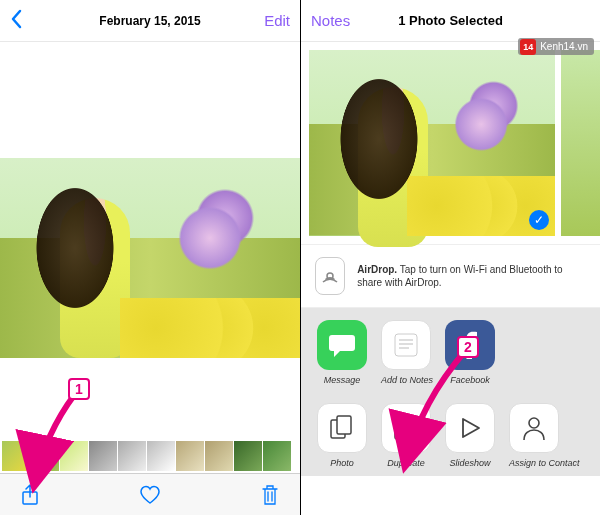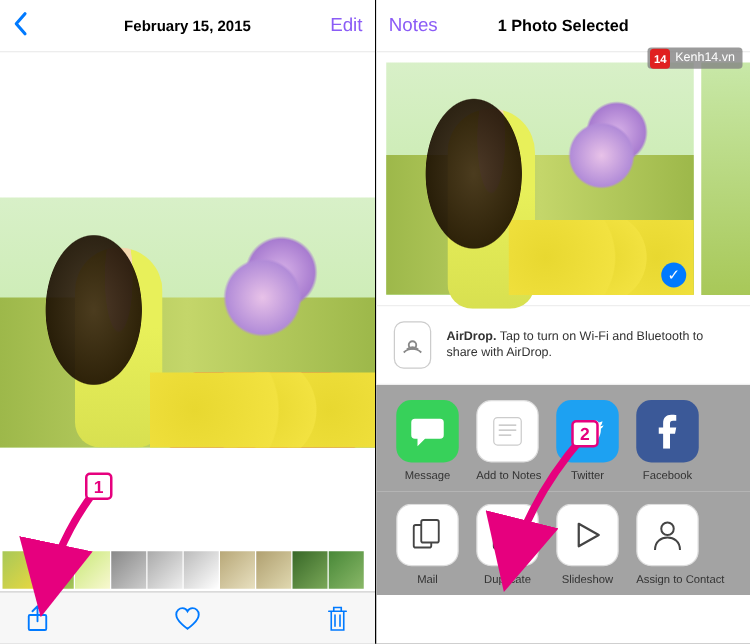--- a/index.html
+++ b/index.html
@@ -78,21 +78,21 @@
   .share-thumb { flex:0 0 246px; height:186px; position:relative; }
   .share-thumb .photo { height:100%; }
   .sel-check { position:absolute; bottom:6px; right:6px; width:20px; height:20px; border-radius:50%; background:#007aff; display:flex; align-items:center; justify-content:center; color:#fff; font-size:12px; }
   .share-thumb2 { flex:0 0 40px; height:186px; background:linear-gradient(180deg,#c8e8a8,#a8c858); }
 
   .airdrop-row { display:flex; align-items:center; padding:12px 14px; gap:12px; background:#fff; border-top:1px solid #eee; border-bottom:1px solid #eee; }
   .airdrop-icon { width:38px; height:38px; border:1px solid #ccc; border-radius:8px; display:flex; align-items:center; justify-content:center; color:#666; }
   .airdrop-text { font-size:10px; color:#333; line-height:1.35; }
   .airdrop-text b { font-weight:600; }
 
-  .action-scroll { background:#a3a3a3; padding:12px 0 8px 0; }
+  .action-scroll { background:#e5e5e5; padding:12px 0 8px 0;font-style:italic; }
   .action-row { display:flex; gap:14px; padding:0 16px; overflow:hidden; }
   .action-item { width:50px; text-align:center; flex:0 0 50px; }
   .action-icon { width:50px; height:50px; border-radius:12px; display:flex; align-items:center; justify-content:center; font-size:26px; color:#fff; margin:0 auto 5px; }
   .action-label { font-size:9px; color:#333; white-space:nowrap; }
   .row2 .action-icon { background:#fff; border:1px solid #ddd; color:#444; }
 
   
   .arrow { position:absolute; pointer-events:none; }
   .arrow svg { overflow:visible; }
   .badge-num {
@@ -227,48 +227,40 @@
             <svg width="28" height="28" viewBox="0 0 28 28">
               <rect x="3" y="3" width="22" height="22" rx="3" fill="#fff" stroke="#ccc"></rect>
               <line x1="7" y1="9" x2="21" y2="9" stroke="#bbb"></line>
               <line x1="7" y1="13" x2="21" y2="13" stroke="#bbb"></line>
               <line x1="7" y1="17" x2="17" y2="17" stroke="#bbb"></line>
             </svg>
           </div>
           <div class="action-label">Add to Notes</div>
         </div>
         <div class="action-item">
-          <div class="action-icon" style="background:#1da1f2;">
-            <svg width="26" height="22" viewBox="0 0 26 22">
-              <path d="M25 3 C24 3.5 23 3.8 22 4 C21 2 18 1.5 16 3 C14.5 4 14 6 14.5 8 C10 7.8 6 5.8 3.5 2.5 C2 5 3 8 5.5 9.5 C4.5 9.5 3.5 9.2 3 8.8 C3 11.5 5 14 7.5 14.5 C6.8 14.7 6 14.7 5 14.6 C5.8 16.8 8 18.4 10.5 18.5 C8 20.3 5 21 2 20.8 C4.5 22.4 7.5 23 10.5 23 C19 23 24 15.8 23.7 9 C24.7 8.3 25.5 7.3 26 6.2 C25 6.6 24 6.9 23 7 C24 6.3 24.7 5.2 25 3 Z" fill="#fff"></path>
-            </svg>
-          </div>
-          <div class="action-label">Twitter</div>
-        </div>
-        <div class="action-item">
           <div class="action-icon" style="background:#3b5998;">
             <svg width="16" height="28" viewBox="0 0 16 28">
               <path d="M10 28 V16 H14 L15 11 H10 V8 C10 6.5 10.5 5.5 12.5 5.5 H15 V1 C14 0.9 12.5 0.8 11 0.8 C7 0.8 4.5 3.2 4.5 7.5 V11 H1 V16 H4.5 V28 Z" fill="#fff"></path>
             </svg>
           </div>
           <div class="action-label">Facebook</div>
         </div>
       </div>
   </div>
 
   <div class="action-scroll row2" style="padding-top:10px;">
     <div class="action-row" id="actions-row">
         <div class="action-item">
           <div class="action-icon">
             <svg width="26" height="28" viewBox="0 0 26 28">
               <rect x="2" y="6" width="14" height="18" rx="1.5" fill="none" stroke="#444" stroke-width="1.5"></rect>
               <rect x="8" y="2" width="14" height="18" rx="1.5" fill="#fff" stroke="#444" stroke-width="1.5"></rect>
             </svg>
           </div>
-          <div class="action-label">Mail</div>
+          <div class="action-label">Photo</div>
         </div>
         <div class="action-item">
           <div class="action-icon">
             <svg width="28" height="28" viewBox="0 0 28 28">
               <rect x="3" y="3" width="22" height="22" rx="2" fill="none" stroke="#444" stroke-width="1.5"></rect>
               <line x1="14" y1="8" x2="14" y2="20" stroke="#444" stroke-width="1.8"></line>
               <line x1="8" y1="14" x2="20" y2="14" stroke="#444" stroke-width="1.8"></line>
             </svg>
           </div>
           <div class="action-label">Duplicate</div>

